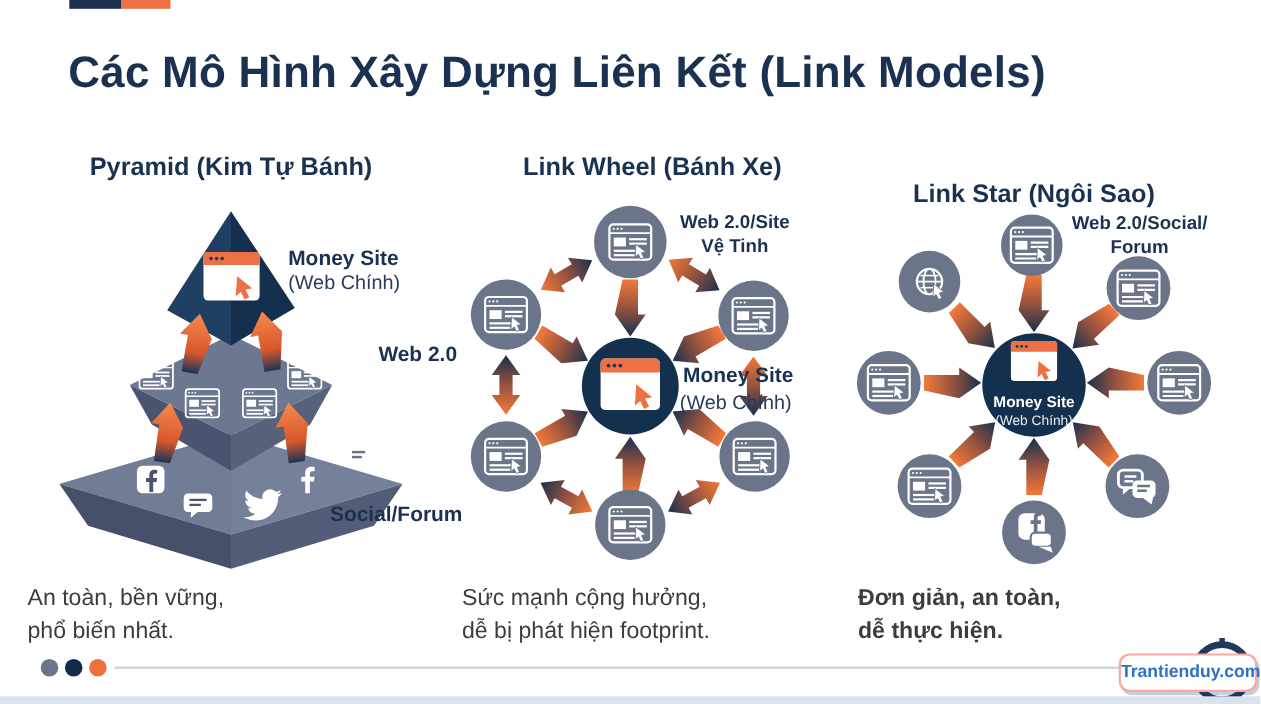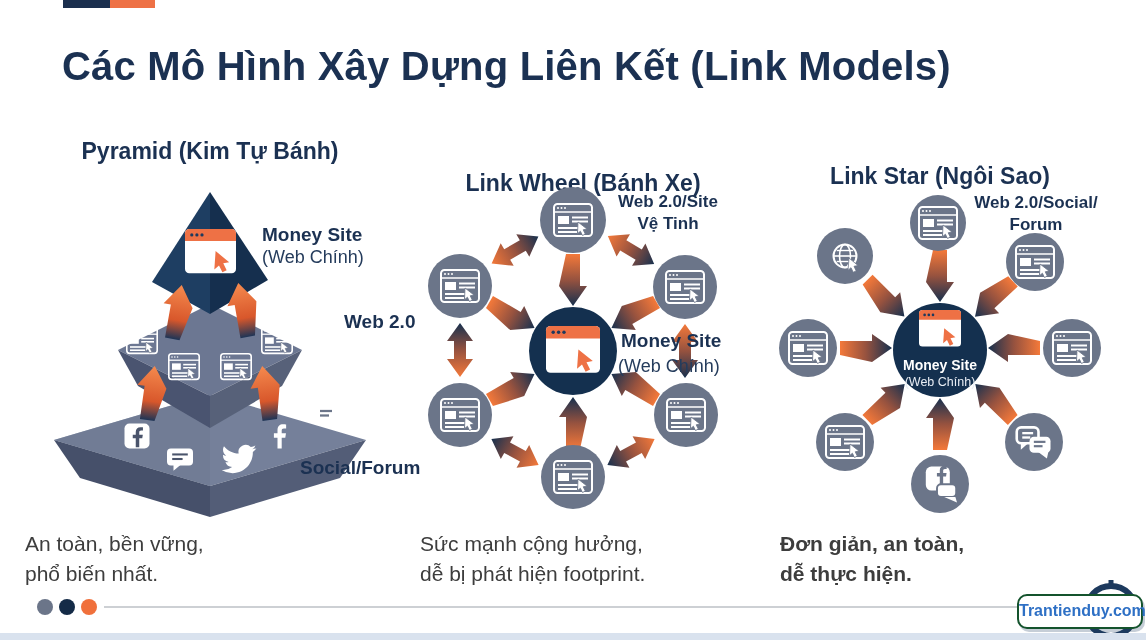--- a/index.html
+++ b/index.html
@@ -18,21 +18,21 @@
   .main-title {
     position:absolute; left:62px; top:44px; width:1040px;
     font-size:40px; font-weight:bold; color:#1b3152; letter-spacing:0.2px;
   }
 
   .col-heading {
     position:absolute; top:138px; text-align:center;
     font-size:23px; font-weight:bold; color:#1b3152;
   }
   #heading-pyramid { left:20px; width:380px; }
-  #heading-wheel   { left:428px; width:310px;margin-top:32px; }
+  #heading-wheel   { left:438px; width:310px; }
   #heading-star    { left:780px; width:320px;margin-top:25px; }
 
   .diagram { position:absolute; }
   #pyramid-svg { left:40px;  top:182px; }
   #wheel-svg   { left:415px; top:180px; }
   #star-svg    { left:770px; top:180px; }
 
   .caption {
     position:absolute; top:529px; text-align:left;
     font-size:21px; color:#3d3d3d; line-height:30px;
@@ -45,21 +45,21 @@
   #dot-1 { left:37px; background:#6b7589; }
   #dot-2 { left:59px; background:#142b47; }
   #dot-3 { left:81px; background:#f0703c; }
 
   .footer-line { position:absolute; left:104px; top:606px; width:1036px; height:2px; background:#cdd0d4; }
 
   #compass { position:absolute; left:1080px; top:578px; }
 
   .watermark-badge {
     position:absolute; left:1017px; top:594px; width:126px; height:35px;
-    background:#ffffff; border:2px solid #14532d; border-radius:10px;
+    background:#ffffff; border:2px solid #fca5a5; border-radius:10px;
     box-shadow:2px 3px 0 rgba(29,58,94,0.25);
     font-size:16px; font-weight:bold; color:#2e70c5;
     text-align:center; line-height:30px; z-index:5; cursor:pointer;
   }
   .bottom-strip { position:absolute; left:0; bottom:0; width:1146px; height:7px; background:#d9e2ee; }
 </style>
 </head>
 <body>
 
 <div id="canvas">

